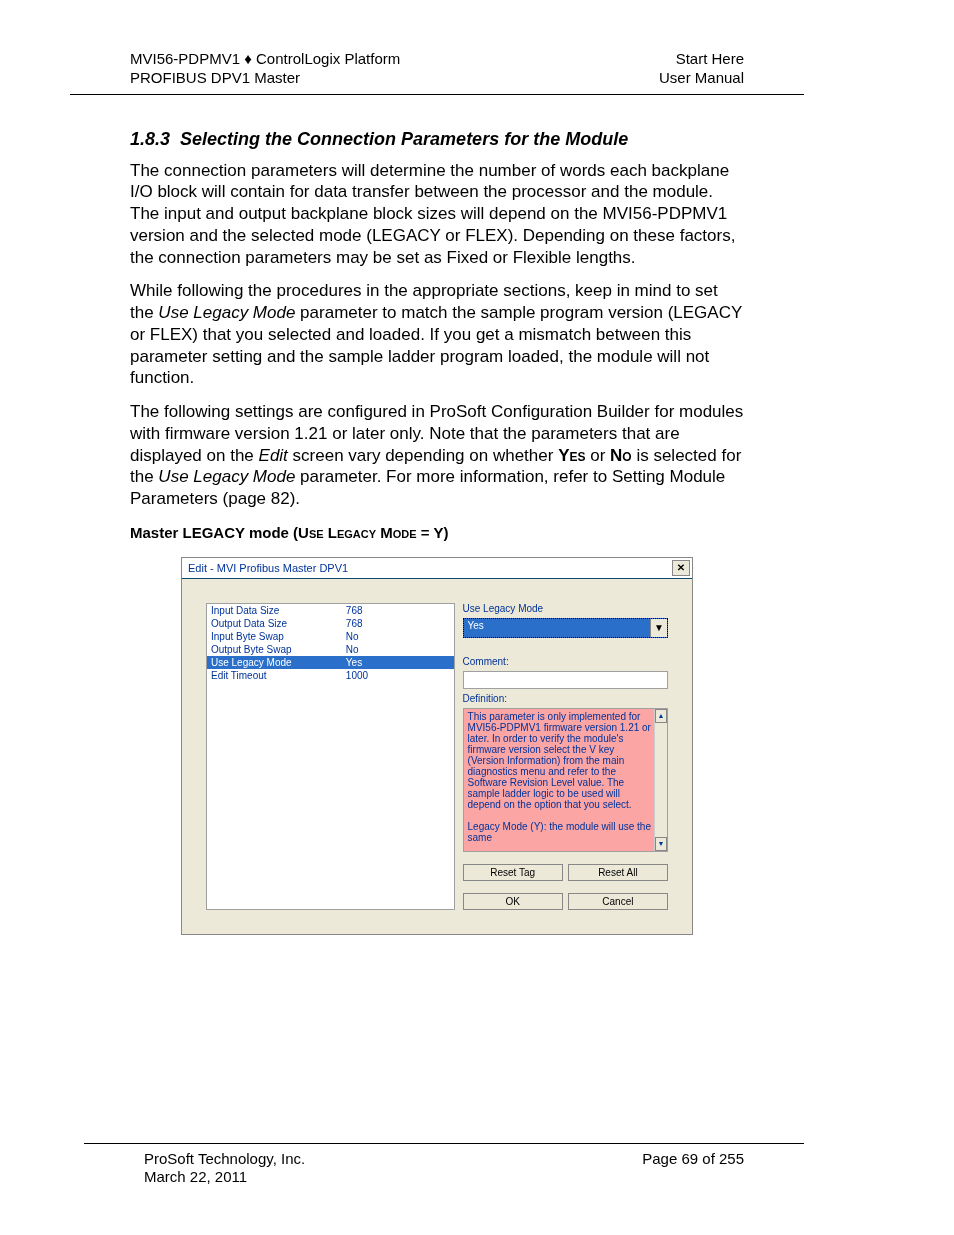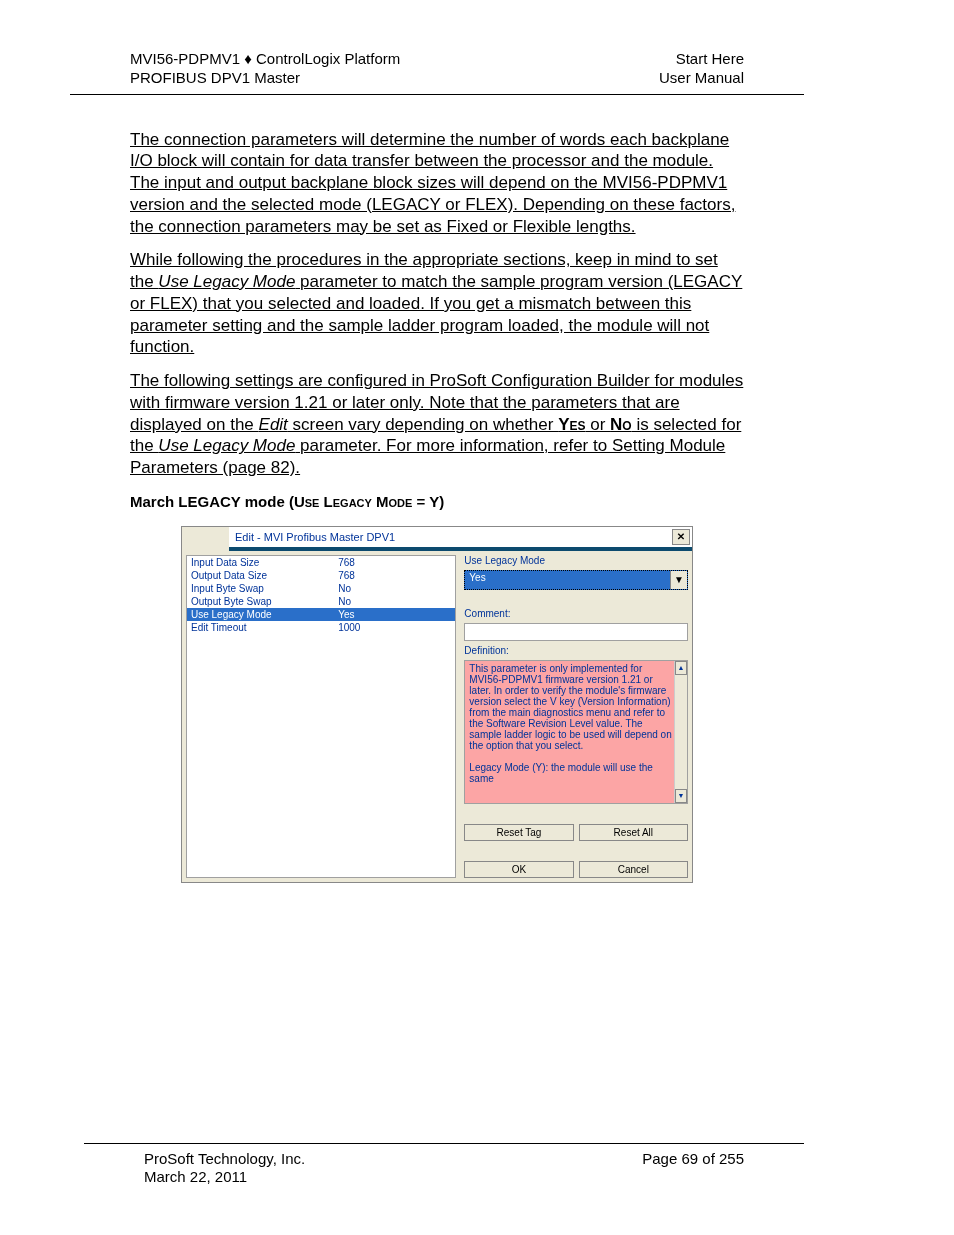--- a/index.html
+++ b/index.html
@@ -33,21 +33,20 @@
   .section-title {
     font-weight: bold;
     font-style: italic;
     font-size: 18px;
     margin: 0 0 10px 0;
   }
   p.body {
     font-size: 17px;
     line-height: 1.28;
     margin: 0 0 12px 0;
-    text-decoration: underline;
   }
   .bold-label {
     font-size: 15px;
     font-weight: bold;
     margin: 14px 0 16px 0;
   }
   .smallcaps { font-variant: small-caps; }
   .italic { font-style: italic; }
 
   
@@ -55,40 +54,39 @@
     width: 510px;
     margin: 0 auto 0 auto;
     background: #ece9d8;
     border: 1px solid #888;
     font-family: Tahoma, Arial, sans-serif;
     font-size: 10px;
     color: #000;
   }
   .dlg-title {
     background: #fff;
-    border-bottom: 4px solid #0c4a6e;
+    border-bottom: 1px solid #0c4a6e;
     display: flex;
     justify-content: space-between;
     align-items: center;
     padding: 2px 2px 2px 6px;
     font-size: 11px;
     color: #003399;
-    margin-left: 47px;
   }
   .close-btn {
     width: 16px; height: 14px;
     background: #ece9d8;
     border: 1px solid #888;
     display: flex; align-items: center; justify-content: center;
     font-size: 10px; font-weight: bold;
     color: #000;
   }
   .dlg-body {
     display: flex;
-    padding: 4px;
+    padding: 24px;
     gap: 8px;
   }
   .left-panel {
     flex: 1.2;
     background: #fff;
     border: 1px solid #a0a0a0;
     min-height: 290px;
   }
   .param-row {
     display: flex;
@@ -134,21 +132,21 @@
   }
   .scrollbar {
     position: absolute; right: 0; top: 0; bottom: 0; width: 12px;
     background: #ece9d8; border-left: 1px solid #ccc;
     display: flex; flex-direction: column; justify-content: space-between;
   }
   .sb-btn {
     height: 12px; background: #ece9d8; border: 1px solid #888;
     display:flex;align-items:center;justify-content:center;font-size:7px;
   }
-  .btn-row { display: flex; gap: 5px; margin-top: 16px; justify-content: flex-end; }
+  .btn-row { display: flex; gap: 5px; margin-top: 8px; justify-content: flex-end; }
   .btn {
     flex: 1; background: #ece9d8; border: 1px solid #888;
     text-align: center; padding: 2px 0; font-size: 10px;
   }
   .footer {
     position: absolute;
     bottom: 48px;
     left: 84px; right: 70px;
     padding: 6px 60px 0 60px;
     border-top: 1px solid #000;
@@ -165,33 +163,36 @@
       <div>MVI56-PDPMV1 ♦ ControlLogix Platform</div>
       <div>PROFIBUS DPV1 Master</div>
     </div>
     <div class="header-right">
       <div>Start Here</div>
       <div>User Manual</div>
     </div>
   </div>
 
   <div class="content">
+    <h3 class="section-title">
+      <span>1.8.3</span>&nbsp;&nbsp;<span>Selecting the Connection Parameters for the Module</span>
+    </h3>
 
     <p class="body">The connection parameters will determine the number of words each backplane I/O block will contain for data transfer between the processor and the module. The input and output backplane block sizes will depend on the MVI56-PDPMV1 version and the selected mode (LEGACY or FLEX). Depending on these factors, the connection parameters may be set as Fixed or Flexible lengths.</p>
 
     <p class="body">
       <span>While following the procedures in the appropriate sections, keep in mind to set the </span><span class="italic">Use Legacy Mode</span><span> parameter to match the sample program version (LEGACY or FLEX) that you selected and loaded. If you get a mismatch between this parameter setting and the sample ladder program loaded, the module will not function.</span>
     </p>
 
     <p class="body">
       <span>The following settings are configured in ProSoft Configuration Builder for modules with firmware version 1.21 or later only. Note that the parameters that are displayed on the </span><span class="italic">Edit</span><span> screen vary depending on whether </span><b><span class="smallcaps">Yes</span></b><span> or </span><b><span class="smallcaps">No</span></b><span> is selected for the </span><span class="italic">Use Legacy Mode</span><span> parameter. For more information, refer to Setting Module Parameters (page 82).</span>
     </p>
 
     <p class="bold-label">
-      <span>March LEGACY mode (</span><span class="smallcaps">Use Legacy Mode</span><span> = Y)</span>
+      <span>Master LEGACY mode (</span><span class="smallcaps">Use Legacy Mode</span><span> = Y)</span>
     </p>
 
     <div class="dialog">
       <div class="dlg-title">
         <span>Edit - MVI Profibus Master DPV1</span>
         <div class="close-btn">
           <span>✕</span>
         </div>
       </div>
       <div class="dlg-body">

